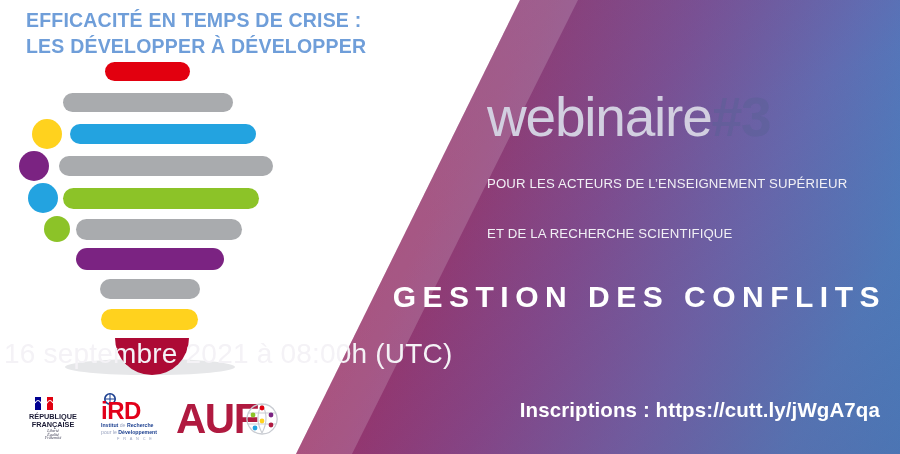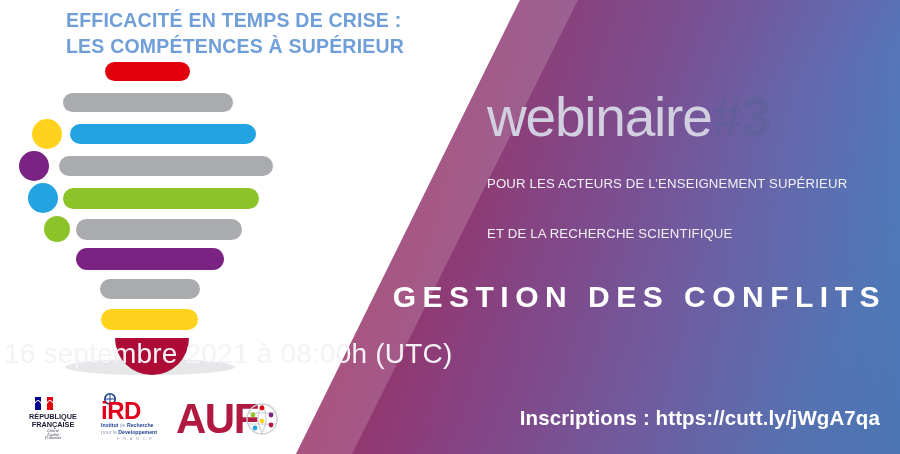--- a/index.html
+++ b/index.html
@@ -66,21 +66,20 @@
   .left-title {
     position: absolute;
     left: 26px;
     top: 8px;
     width: 430px;
     color: #6f9ed9;
     font-weight: bold;
     font-size: 19.5px;
     line-height: 1.33;
     letter-spacing: .2px;
-    margin-left: 40px;
   }
   .left-title .line { display: block; white-space: nowrap; }
 
   
   .bulb {
     position: absolute;
     left: 0;
     top: 60px;
     width: 300px;
     height: 320px;
@@ -150,21 +149,20 @@
     position: absolute;
     left: 0;
     right: 20px;
     top: 398px;
     text-align: right;
     color: #ffffff;
     font-size: 20.5px;
     font-weight: bold;
     letter-spacing: .1px;
     white-space: nowrap;
-    margin-top: 8px;
   }
 
   
   .logos {
     position: absolute;
     left: 22px;
     bottom: 8px;
     display: flex;
     align-items: center;
     gap: 13px;
@@ -177,21 +175,21 @@
 <body>
 
 <div class="banner">
 
   <div class="gradient-panel"></div>
   <div class="gradient-wash"></div>
   <div class="gradient-stripe"></div>
 
   <div class="left-title">
     <span class="line">EFFICACITÉ EN TEMPS DE CRISE :</span>
-    <span class="line">LES COMPÉTENCES À SUPÉRIEUR</span>
+    <span class="line">LES DÉVELOPPER À DÉVELOPPER</span>
   </div>
 
   <div class="bulb">
     <svg width="300" height="320" viewBox="0 0 300 320" xmlns="http://www.w3.org/2000/svg" aria-hidden="true">
 
       <ellipse cx="150" cy="307" rx="85" ry="8" fill="#e6e7e9"></ellipse>
 
       <rect x="105" y="2" width="85" height="19" rx="9.5" fill="#e2000f"></rect>
       <rect x="63" y="33" width="170" height="19" rx="9.5" fill="#a9abae"></rect>
       <rect x="70" y="64" width="186" height="20" rx="10" fill="#23a3e0"></rect>

